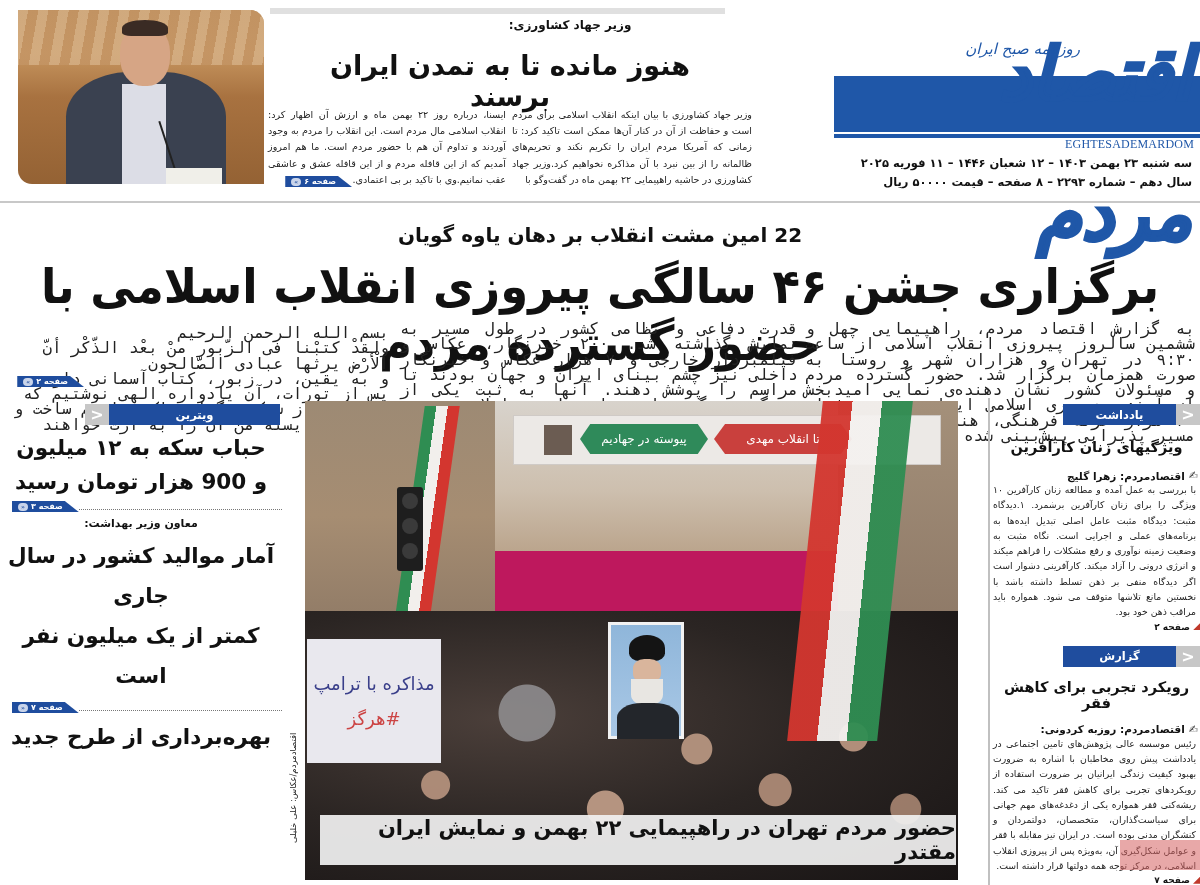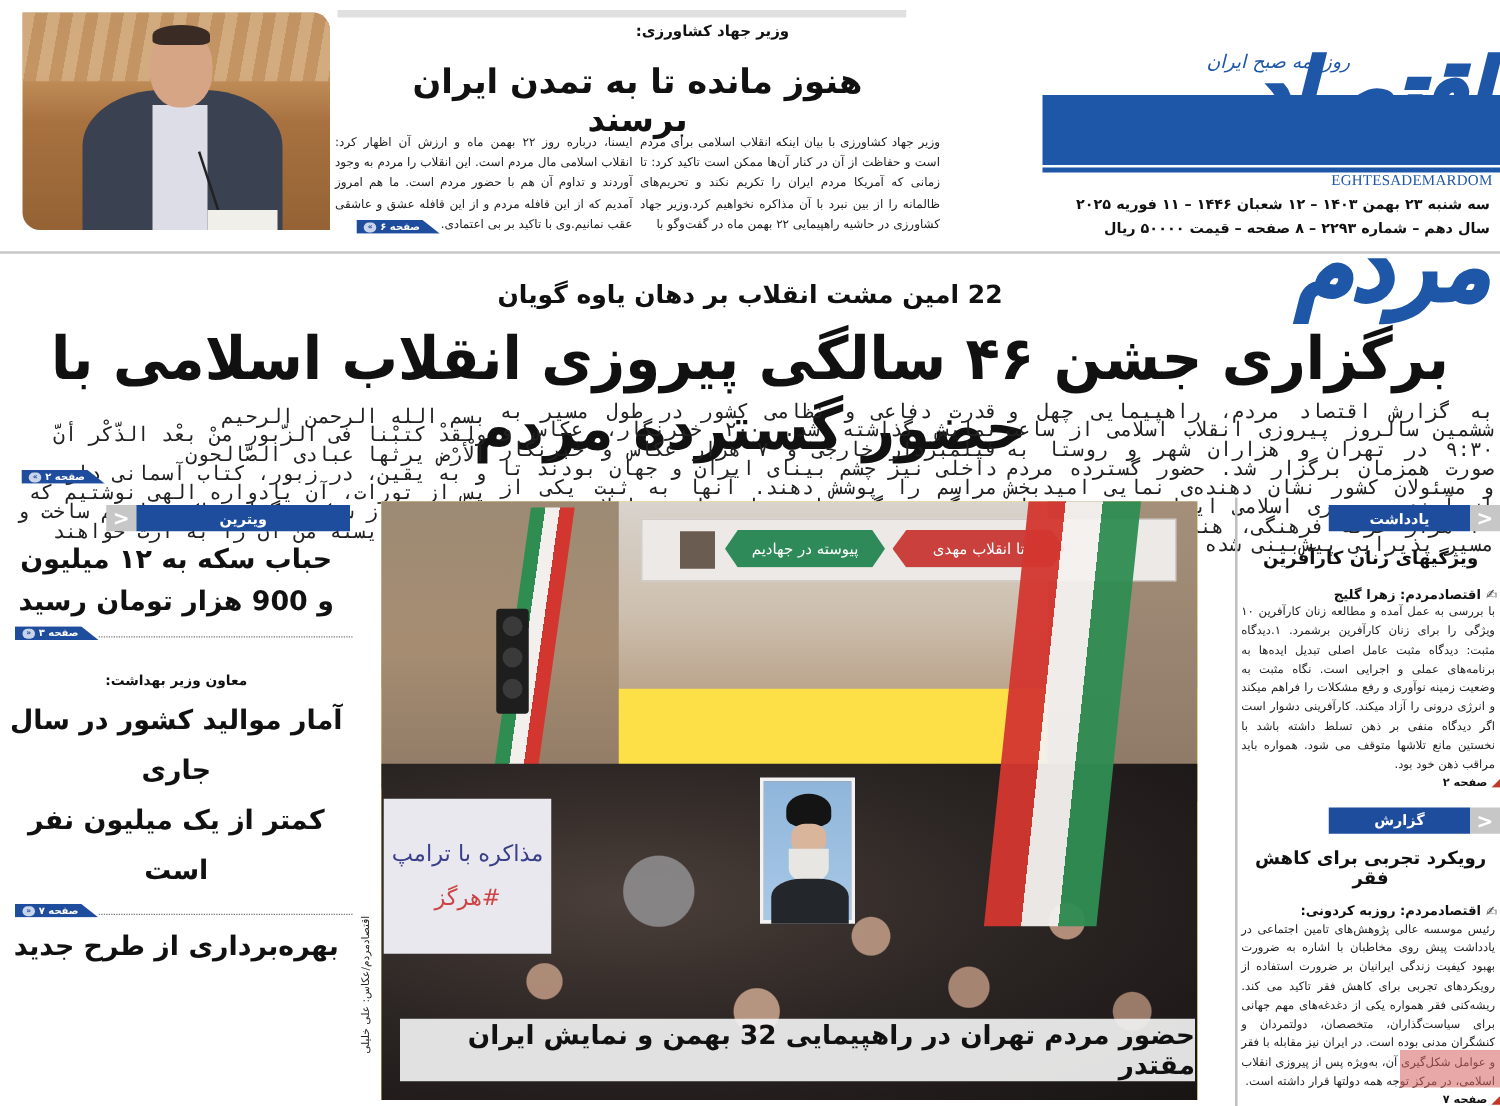--- a/index.html
+++ b/index.html
@@ -57,21 +57,21 @@
   
   .section-head { height: 21px; display: flex; }
   .section-head .bar { flex: 1; background: #1f4d9e; color: #fff; font-size: 11.5px; font-weight: bold; display: flex; align-items: center; justify-content: center; }
   .section-head .arrow { width: 24px; background: #c7c7c7; color: #fff; font-size: 16px; font-weight: bold; display: flex; align-items: center; justify-content: center; }
   .left-col { left: 0; top: 398px; width: 282px; }
   .left-col .section-head { margin: 6px 3px 0 0; margin-left: 0; }
   .news-title { text-align: center; font-size: 21.5px; font-weight: bold; line-height: 34px; letter-spacing: -0.6px; }
   .news-kicker { text-align: center; font-size: 11px; font-weight: bold; }
 
   
-  .photo { left: 305px; top: 401px; width: 653px; height: 479px; overflow: hidden; background: #fde047; }
+  .photo { left: 305px; top: 401px; width: 653px; height: 479px; overflow: hidden; background: #be185d; }
   .photo .sky { position: absolute; left: 0; top: 0; width: 100%; height: 150px;
      background: linear-gradient(180deg, #d8d3cc 0%, #cdbfae 60%, #bba58d 100%); }
   .photo .trees-l { position: absolute; left: 0; top: 0; width: 190px; height: 230px;
      background: linear-gradient(180deg, #9d8a74 0%, #a68d72 50%, #8f7a66 100%); }
   .photo .trees-r { position: absolute; right: 0; top: 0; width: 120px; height: 240px;
      background: linear-gradient(180deg, #a4907a 0%, #8d7866 100%); }
   .photo .crowd { position: absolute; left: 0; top: 210px; width: 100%; height: 270px;
      background: radial-gradient(ellipse at 30% 40%, #4b3f3a 0%, #2b2523 50%, #181414 100%); }
   .photo .crowd2 { position: absolute; left: 0; top: 240px; width: 100%; height: 240px;
      background:
@@ -185,21 +185,21 @@
     <div class="page-tag" style="direction:ltr;width:270px;margin-top:2px;">
       <div class="tag">
           <span class="dot">»</span>
           <span>صفحه ۳</span>
         </div>
       <div class="dots"></div>
     </div>
   </div>
 
 
-  <div style="margin-top:26px;">
+  <div style="margin-top:5px;">
     <div class="news-kicker">معاون وزیر بهداشت:</div>
     <div class="news-title" style="line-height:40px;margin-top:6px;">آمار موالید کشور در سال جاری</div>
     <div class="news-title" style="line-height:40px;">کمتر از یک میلیون نفر است</div>
     <div class="page-tag" style="direction:ltr;width:270px;margin-top:6px;">
       <div class="tag">
           <span class="dot">»</span>
           <span>صفحه ۷</span>
         </div>
       <div class="dots"></div>
     </div>
@@ -232,21 +232,21 @@
   <div class="sign">
     <span>مذاکره با ترامپ</span>
     <span>#هرگز</span>
   </div>
   <div class="portrait">
     <div class="turban"></div>
       <div class="face2"></div>
       <div class="beard"></div>
       <div class="robe"></div>
   </div>
-  <div class="caption">حضور مردم تهران در راهپیمایی 32 بهمن و نمایش ایران مقتدر</div>
+  <div class="caption">حضور مردم تهران در راهپیمایی ۲۲ بهمن و نمایش ایران مقتدر</div>
 </div>
 <div class="abs credit">اقتصادمردم/عکاس: علی خلیلی</div>
 
 <div class="abs vrule"></div>
 <div class="abs right-col">
   <div>
     <div class="section-head" style="margin:6px 0 0 70px;">
       <div class="bar">یادداشت</div>
       <div class="arrow" style="order:-1;">&lt;</div>
     </div>

